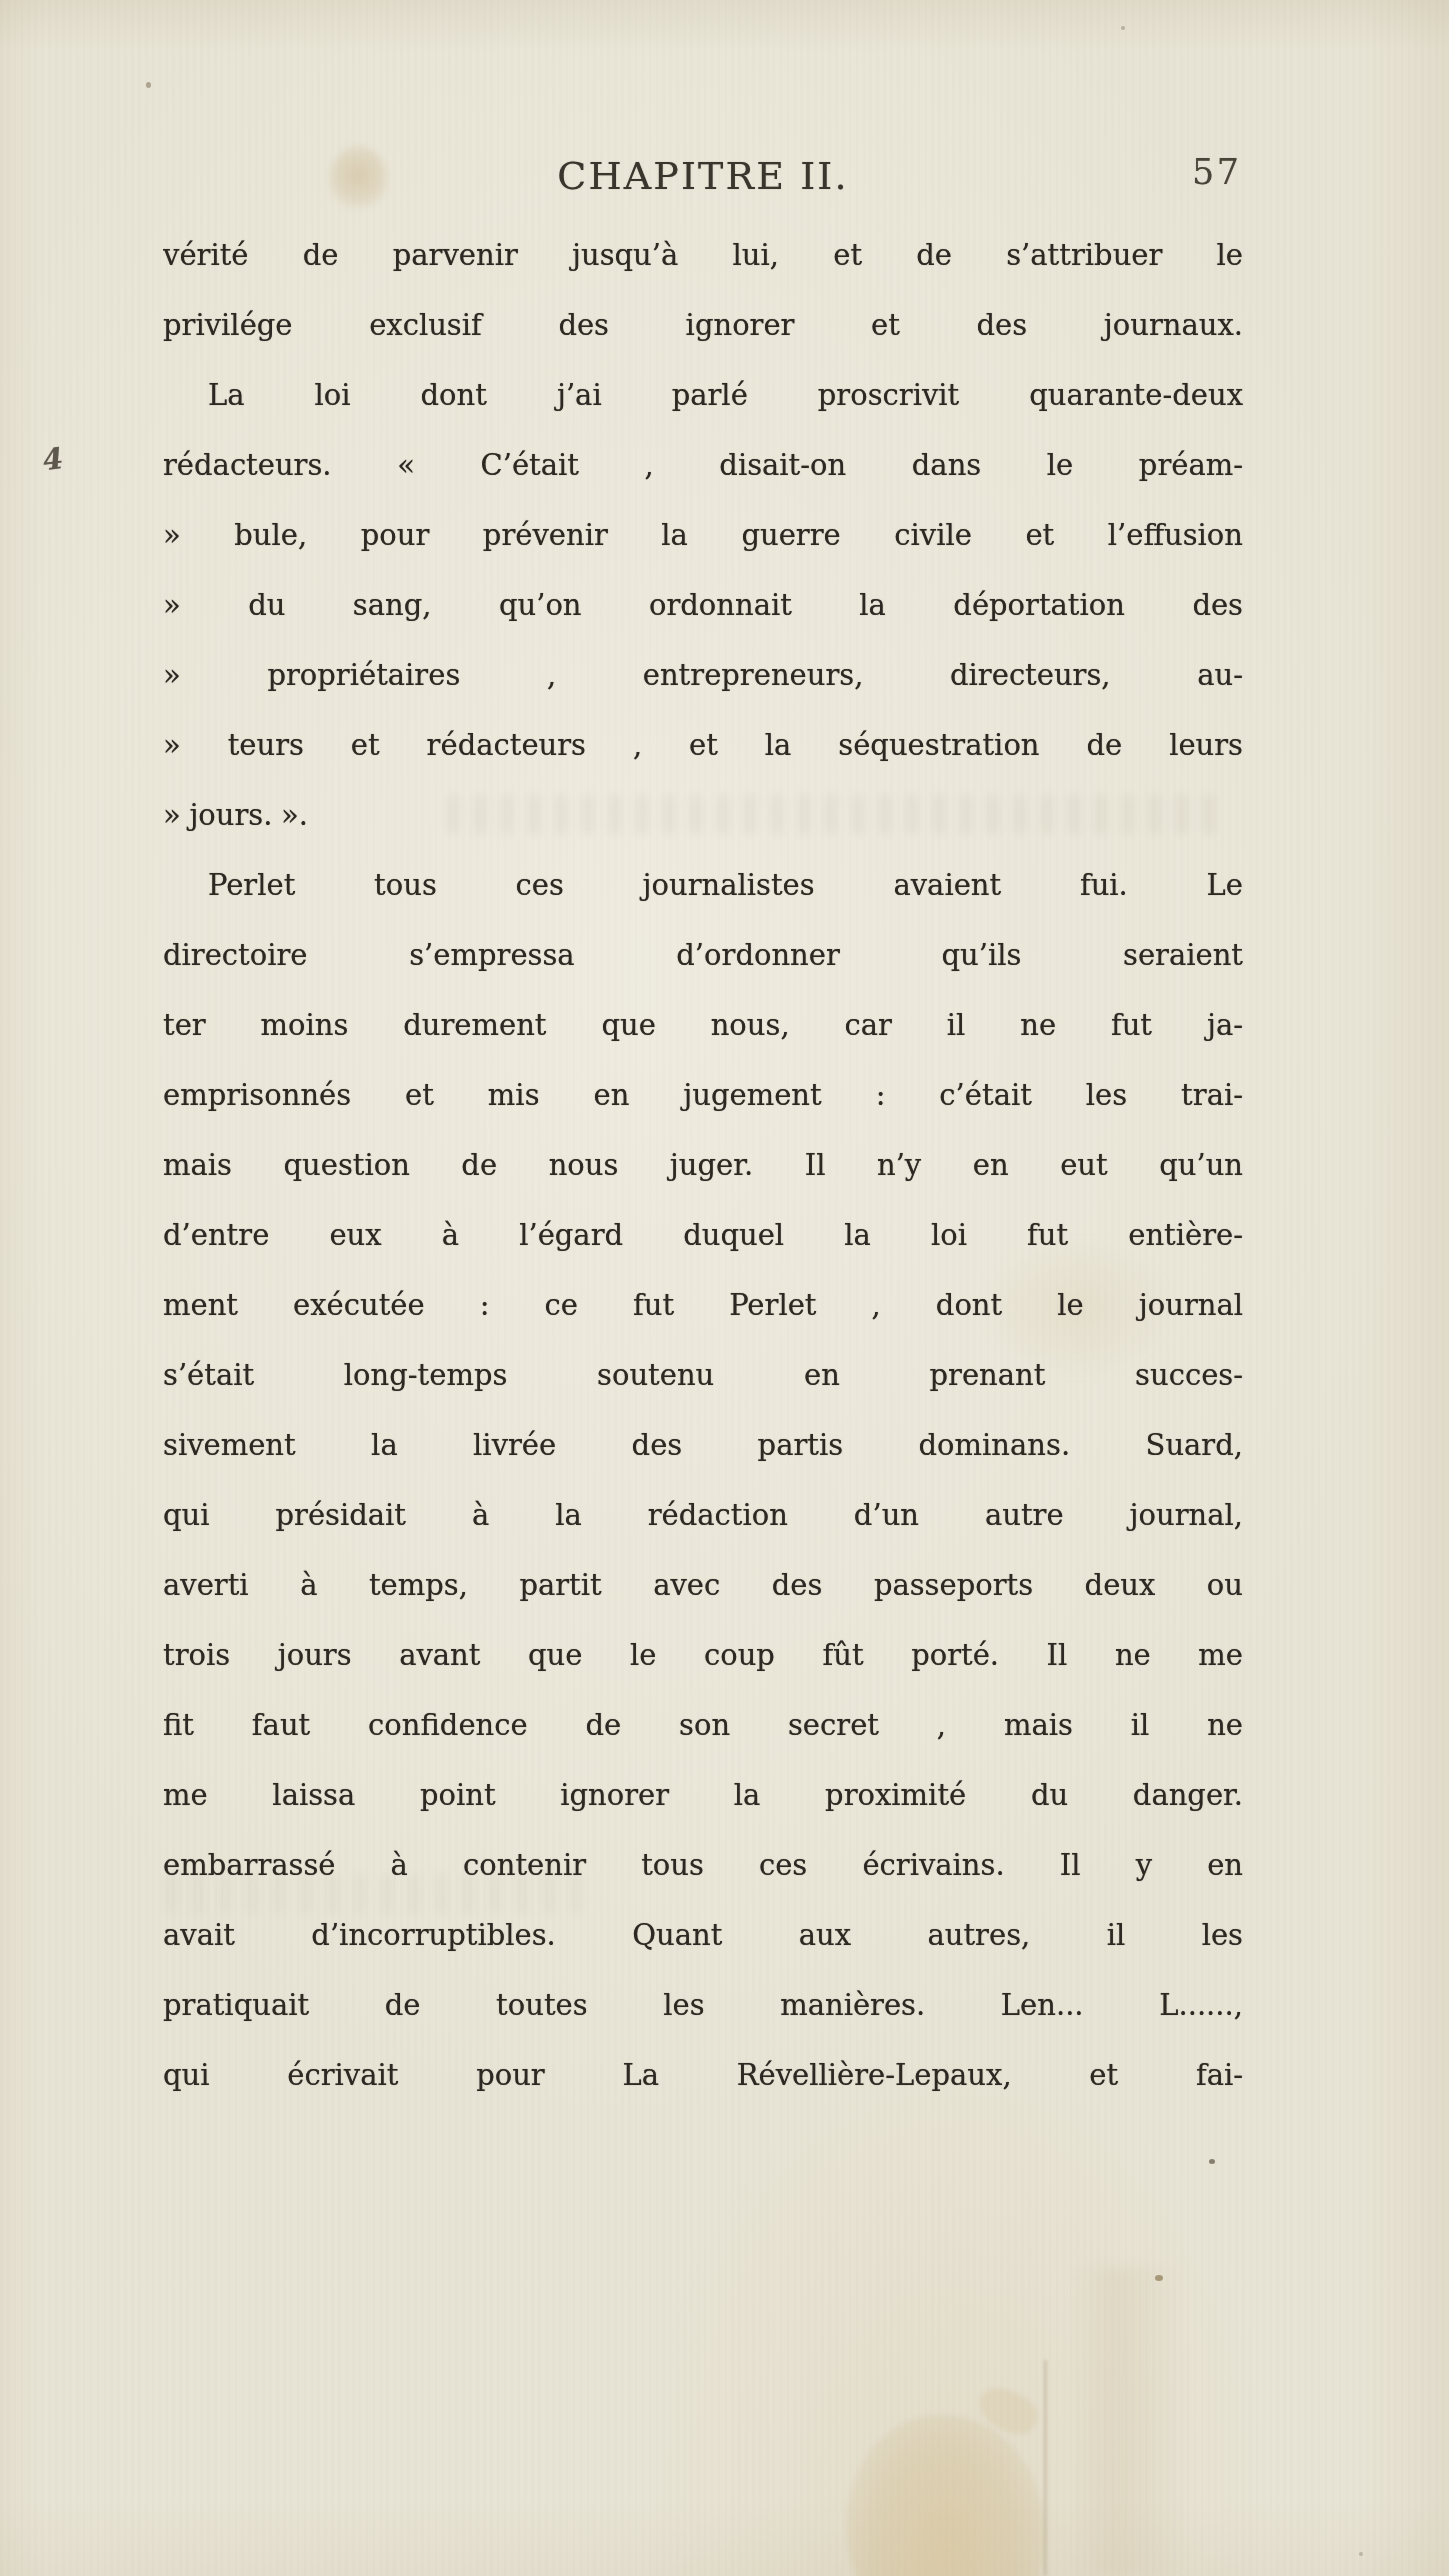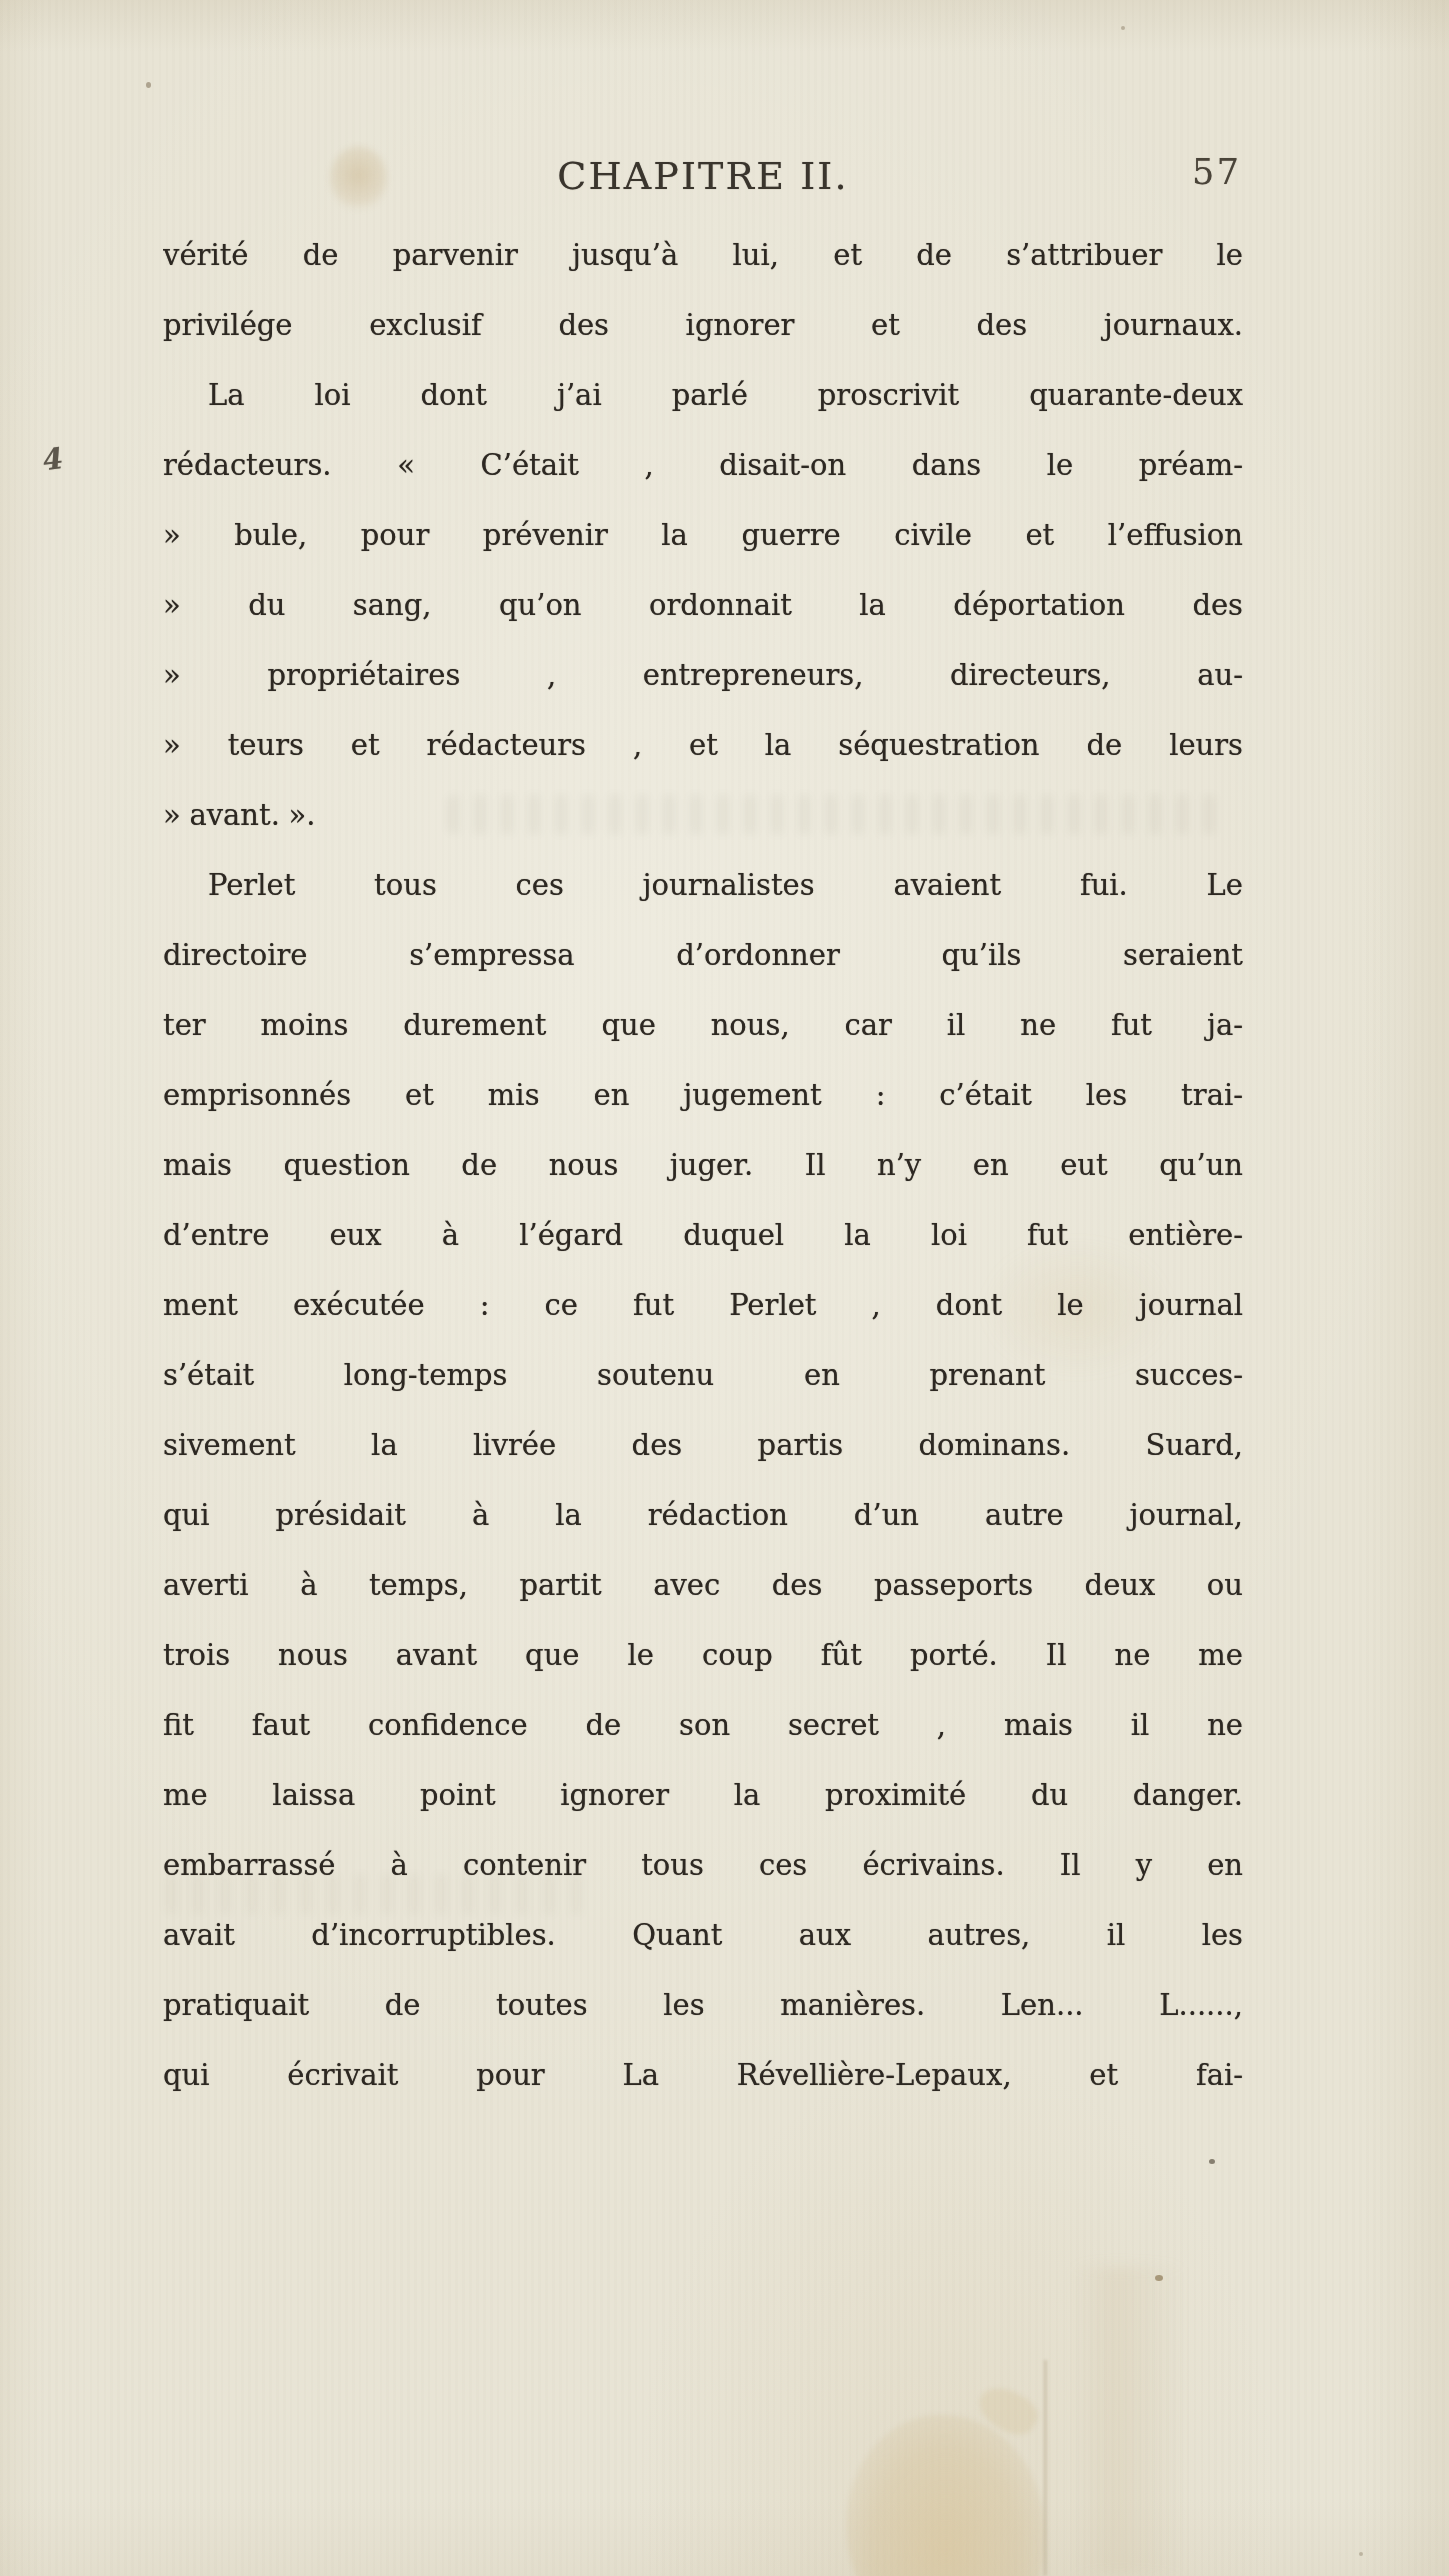--- a/index.html
+++ b/index.html
@@ -161,33 +161,33 @@
 
   <div class="text-block">
       <div class="line">vérité de parvenir jusqu’à lui, et de s’attribuer le</div>
       <div class="line">privilége exclusif des ignorer et des journaux.</div>
       <div class="line indent">La loi dont j’ai parlé proscrivit quarante-deux</div>
       <div class="line">rédacteurs. « C’était , disait-on dans le préam-</div>
       <div class="line">» bule, pour prévenir la guerre civile et l’effusion</div>
       <div class="line">» du sang, qu’on ordonnait la déportation des</div>
       <div class="line">» propriétaires , entrepreneurs, directeurs, au-</div>
       <div class="line">» teurs et rédacteurs , et la séquestration de leurs</div>
-      <div class="line end">» avant. ».</div>
+      <div class="line end">» jours. ».</div>
       <div class="line indent">Perlet tous ces journalistes avaient fui. Le</div>
       <div class="line">directoire s’empressa d’ordonner qu’ils seraient</div>
       <div class="line">ter moins durement que nous, car il ne fut ja-</div>
       <div class="line">emprisonnés et mis en jugement : c’était les trai-</div>
       <div class="line">mais question de nous juger. Il n’y en eut qu’un</div>
       <div class="line">d’entre eux à l’égard duquel la loi fut entière-</div>
       <div class="line">ment exécutée : ce fut Perlet , dont le journal</div>
       <div class="line">s’était long-temps soutenu en prenant succes-</div>
       <div class="line">sivement la livrée des partis dominans. Suard,</div>
       <div class="line">qui présidait à la rédaction d’un autre journal,</div>
       <div class="line">averti à temps, partit avec des passeports deux ou</div>
-      <div class="line">trois nous avant que le coup fût porté. Il ne me</div>
+      <div class="line">trois jours avant que le coup fût porté. Il ne me</div>
       <div class="line">fit faut confidence de son secret , mais il ne</div>
       <div class="line">me laissa point ignorer la proximité du danger.</div>
       <div class="line">embarrassé à contenir tous ces écrivains. Il y en</div>
       <div class="line">avait d’incorruptibles. Quant aux autres, il les</div>
       <div class="line">pratiquait de toutes les manières. Len... L......,</div>
       <div class="line">qui écrivait pour La Révellière-Lepaux, et fai-</div>
     </div>
 
   <div class="speck speck-1"></div>
   <div class="speck speck-2"></div>

